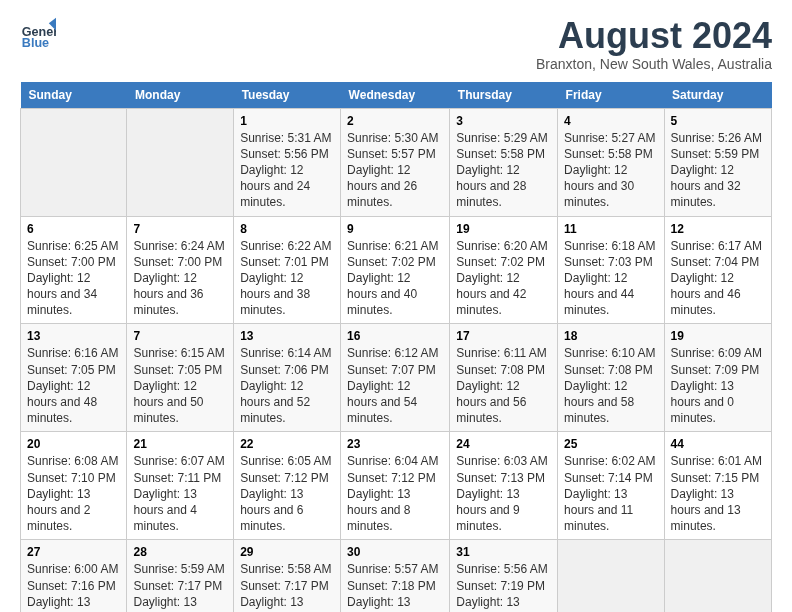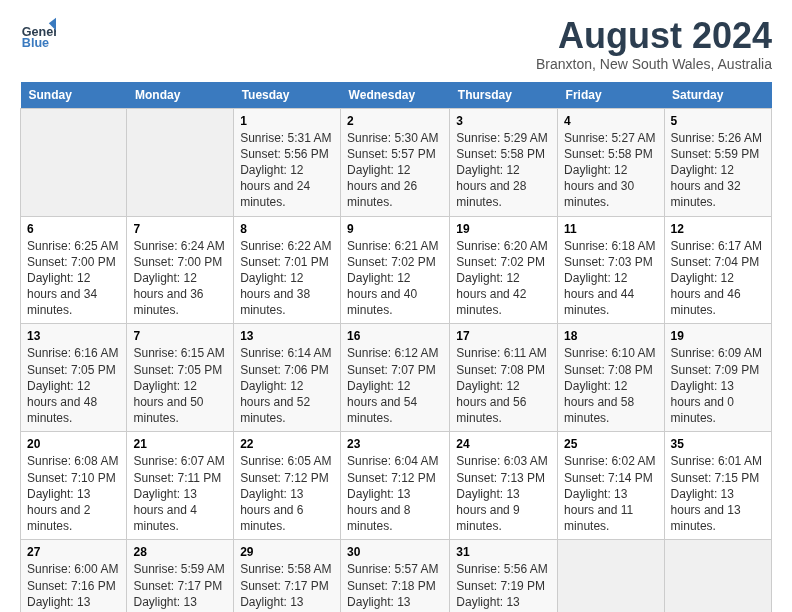--- a/index.html
+++ b/index.html
@@ -214,21 +214,21 @@
         </td>
         <td>
           <span class="day-num">24</span>
           <div class="day-info">Sunrise: 6:03 AM<br>Sunset: 7:13 PM<br>Daylight: 13 hours and 9 minutes.</div>
         </td>
         <td>
           <span class="day-num">25</span>
           <div class="day-info">Sunrise: 6:02 AM<br>Sunset: 7:14 PM<br>Daylight: 13 hours and 11 minutes.</div>
         </td>
         <td>
-          <span class="day-num">35</span>
+          <span class="day-num">44</span>
           <div class="day-info">Sunrise: 6:01 AM<br>Sunset: 7:15 PM<br>Daylight: 13 hours and 13 minutes.</div>
         </td>
       </tr>
       <tr>
         <td>
           <span class="day-num">27</span>
           <div class="day-info">Sunrise: 6:00 AM<br>Sunset: 7:16 PM<br>Daylight: 13 hours and 15 minutes.</div>
         </td>
         <td>
           <span class="day-num">28</span>

